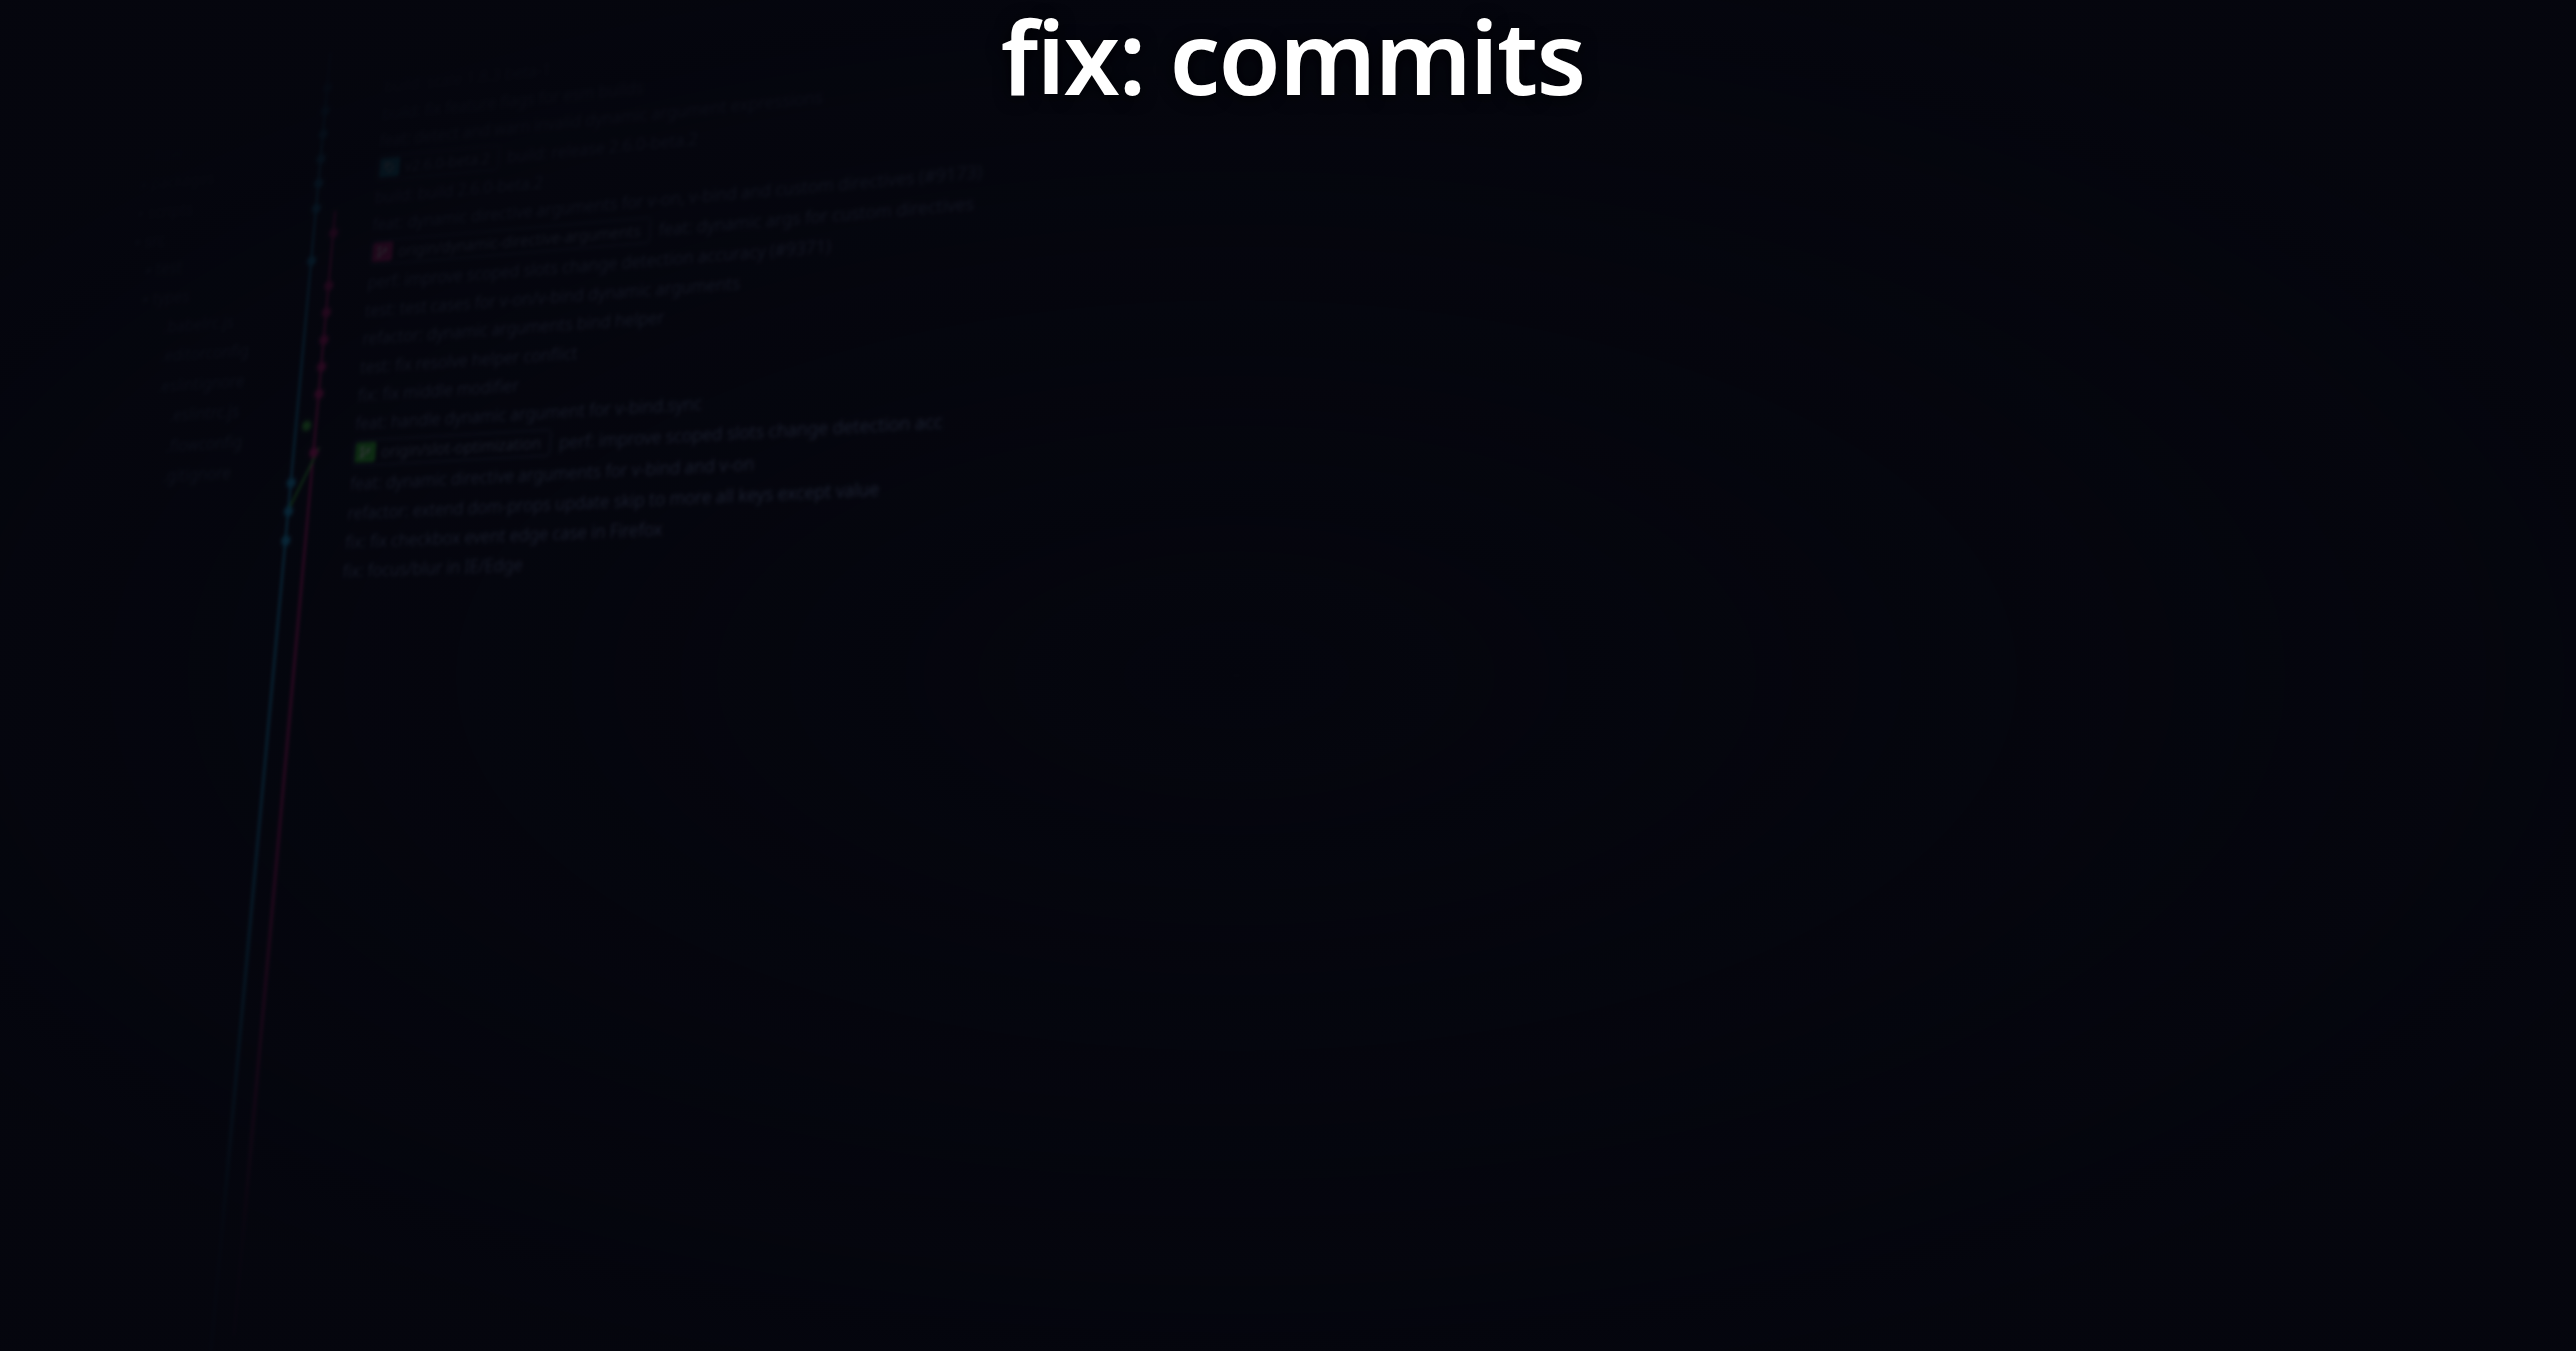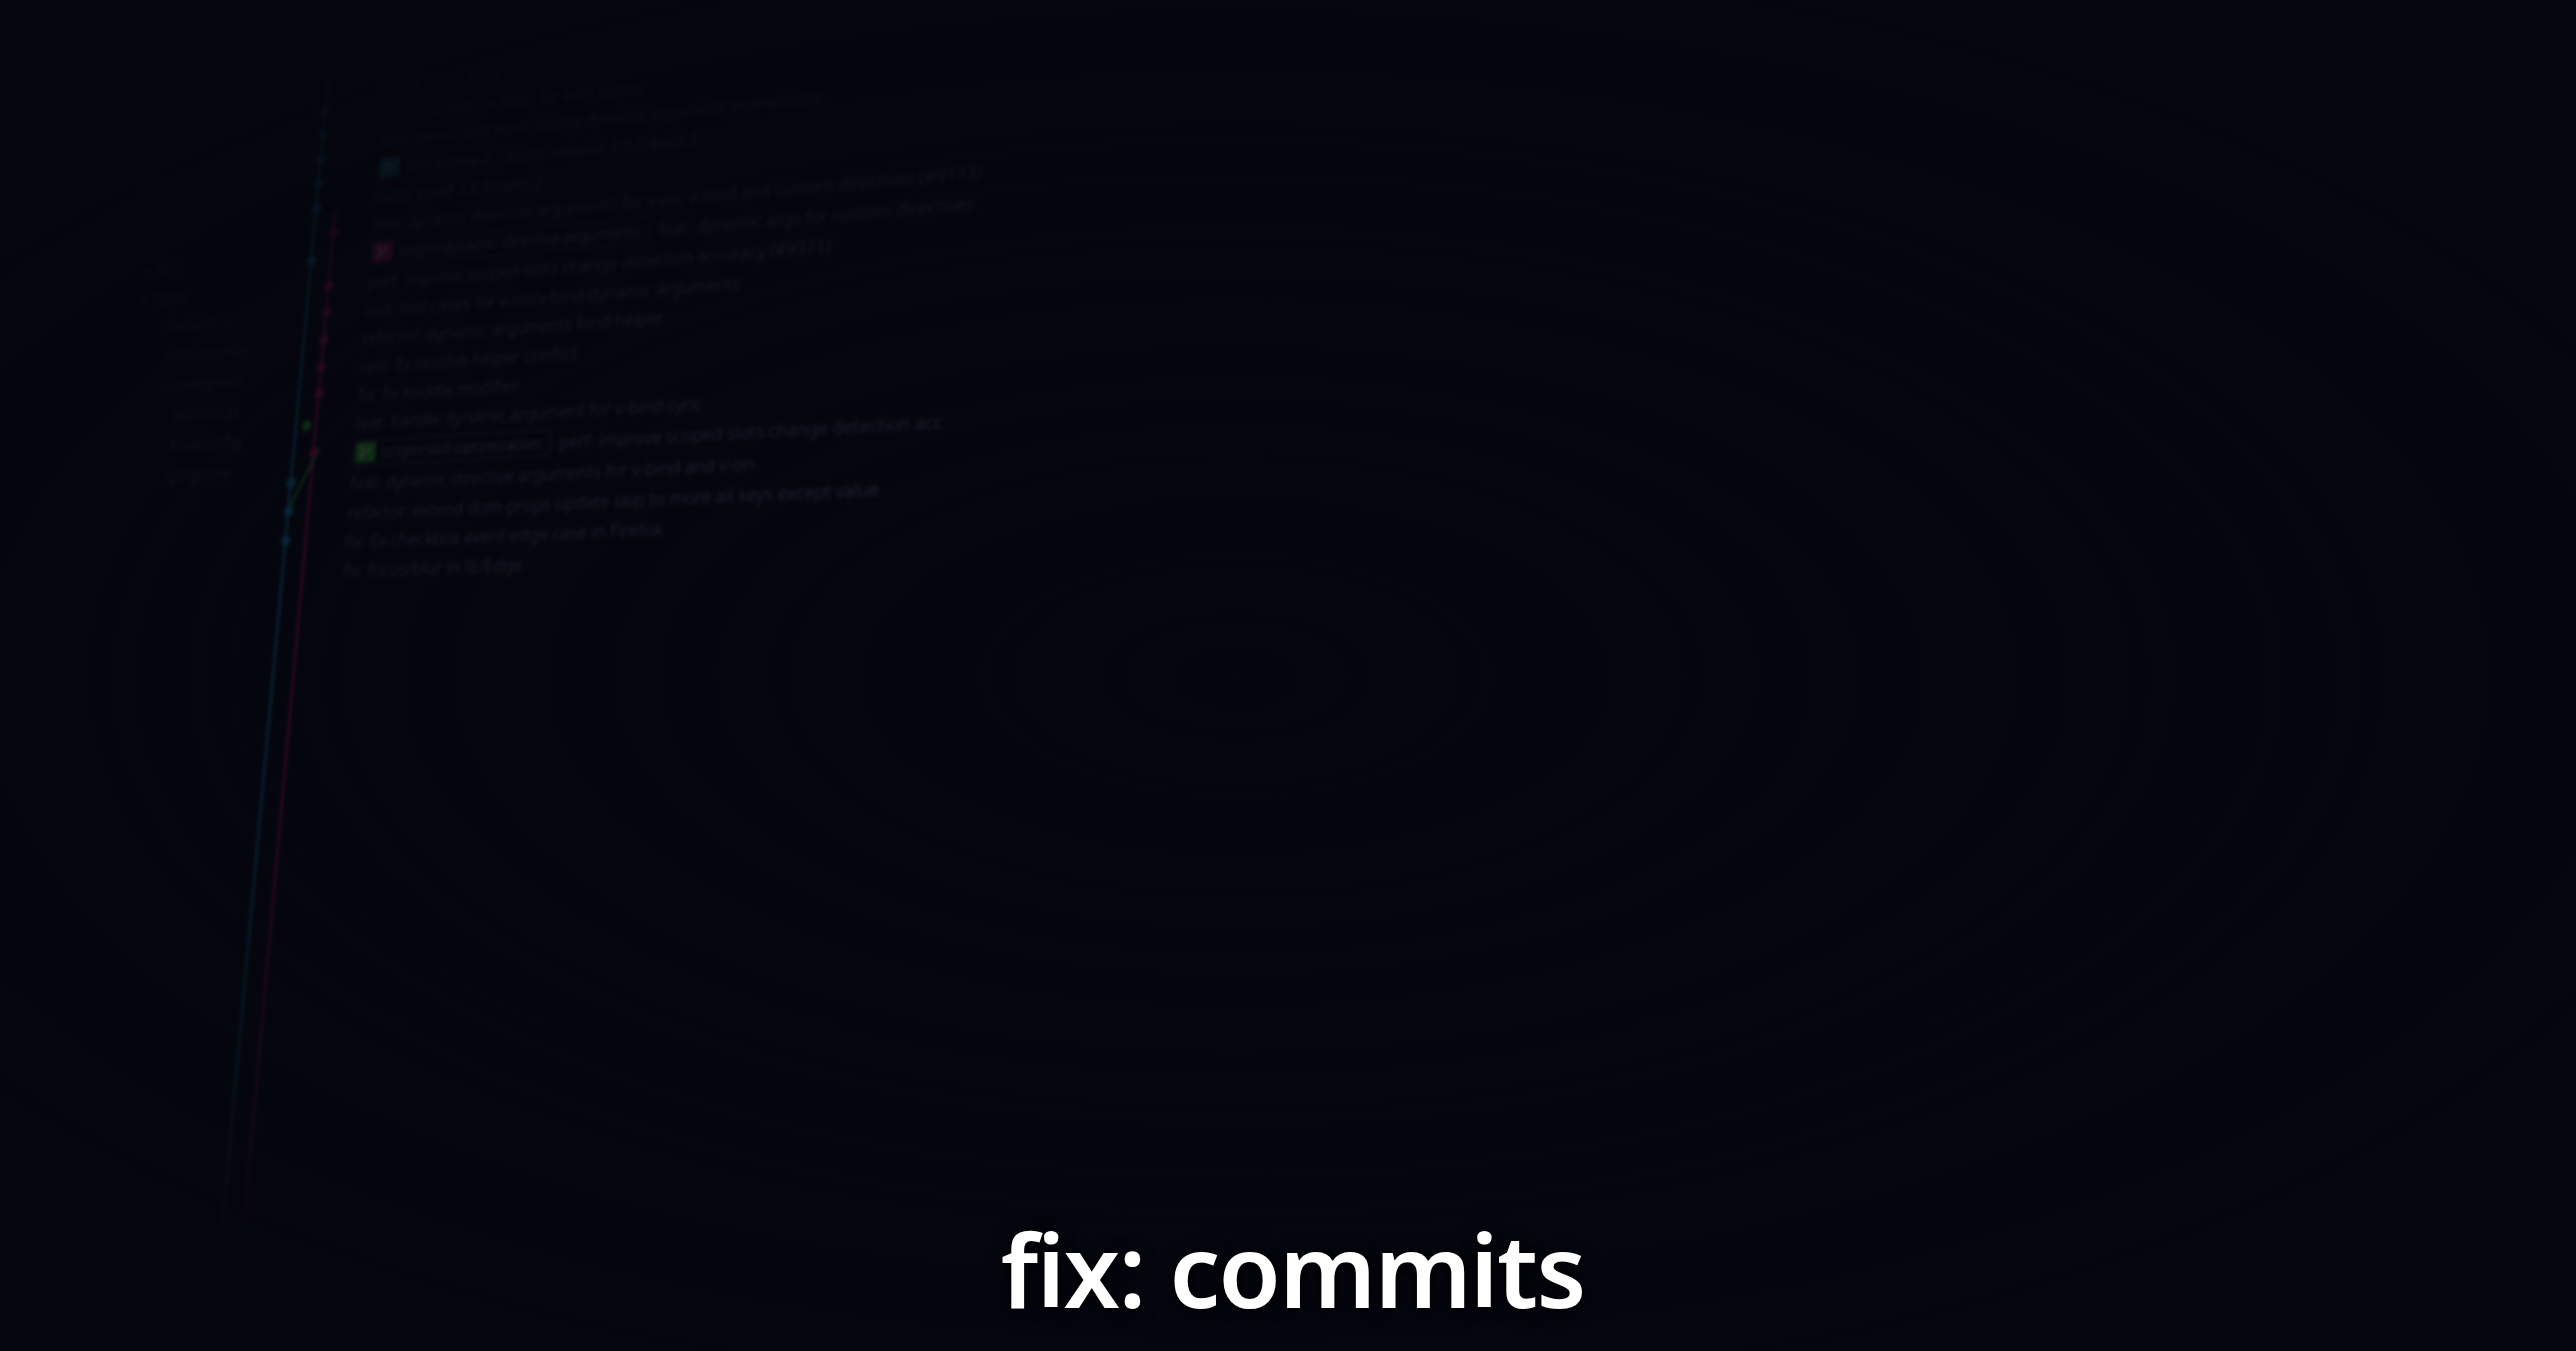--- a/index.html
+++ b/index.html
@@ -100,21 +100,21 @@
   }
   .tagicon svg { width: 16px; height: 16px; }
   .tagicon.cyan  { background: #0aa9c9; }
   .tagicon.pink  { background: #e11b84; }
   .tagicon.green { background: #2fbf2f; }
   .msg { color: #6171a0; }
 
   
   .overlay {
     position: absolute; inset: 0;
-    display: flex; align-items: flex-end; justify-content: center;
+    display: flex; align-items: flex-start; justify-content: center;
     z-index: 10;
     pointer-events: none;
   }
   .overlay h1 {
     color: #ffffff;
     font-weight: 600;
     font-size: 101px;
     letter-spacing: -1.6px;
     text-shadow: 0 1.6px 16px rgba(0,0,0,0.8);
     transform: translateY(-12.6px) translateX(4.7px);

